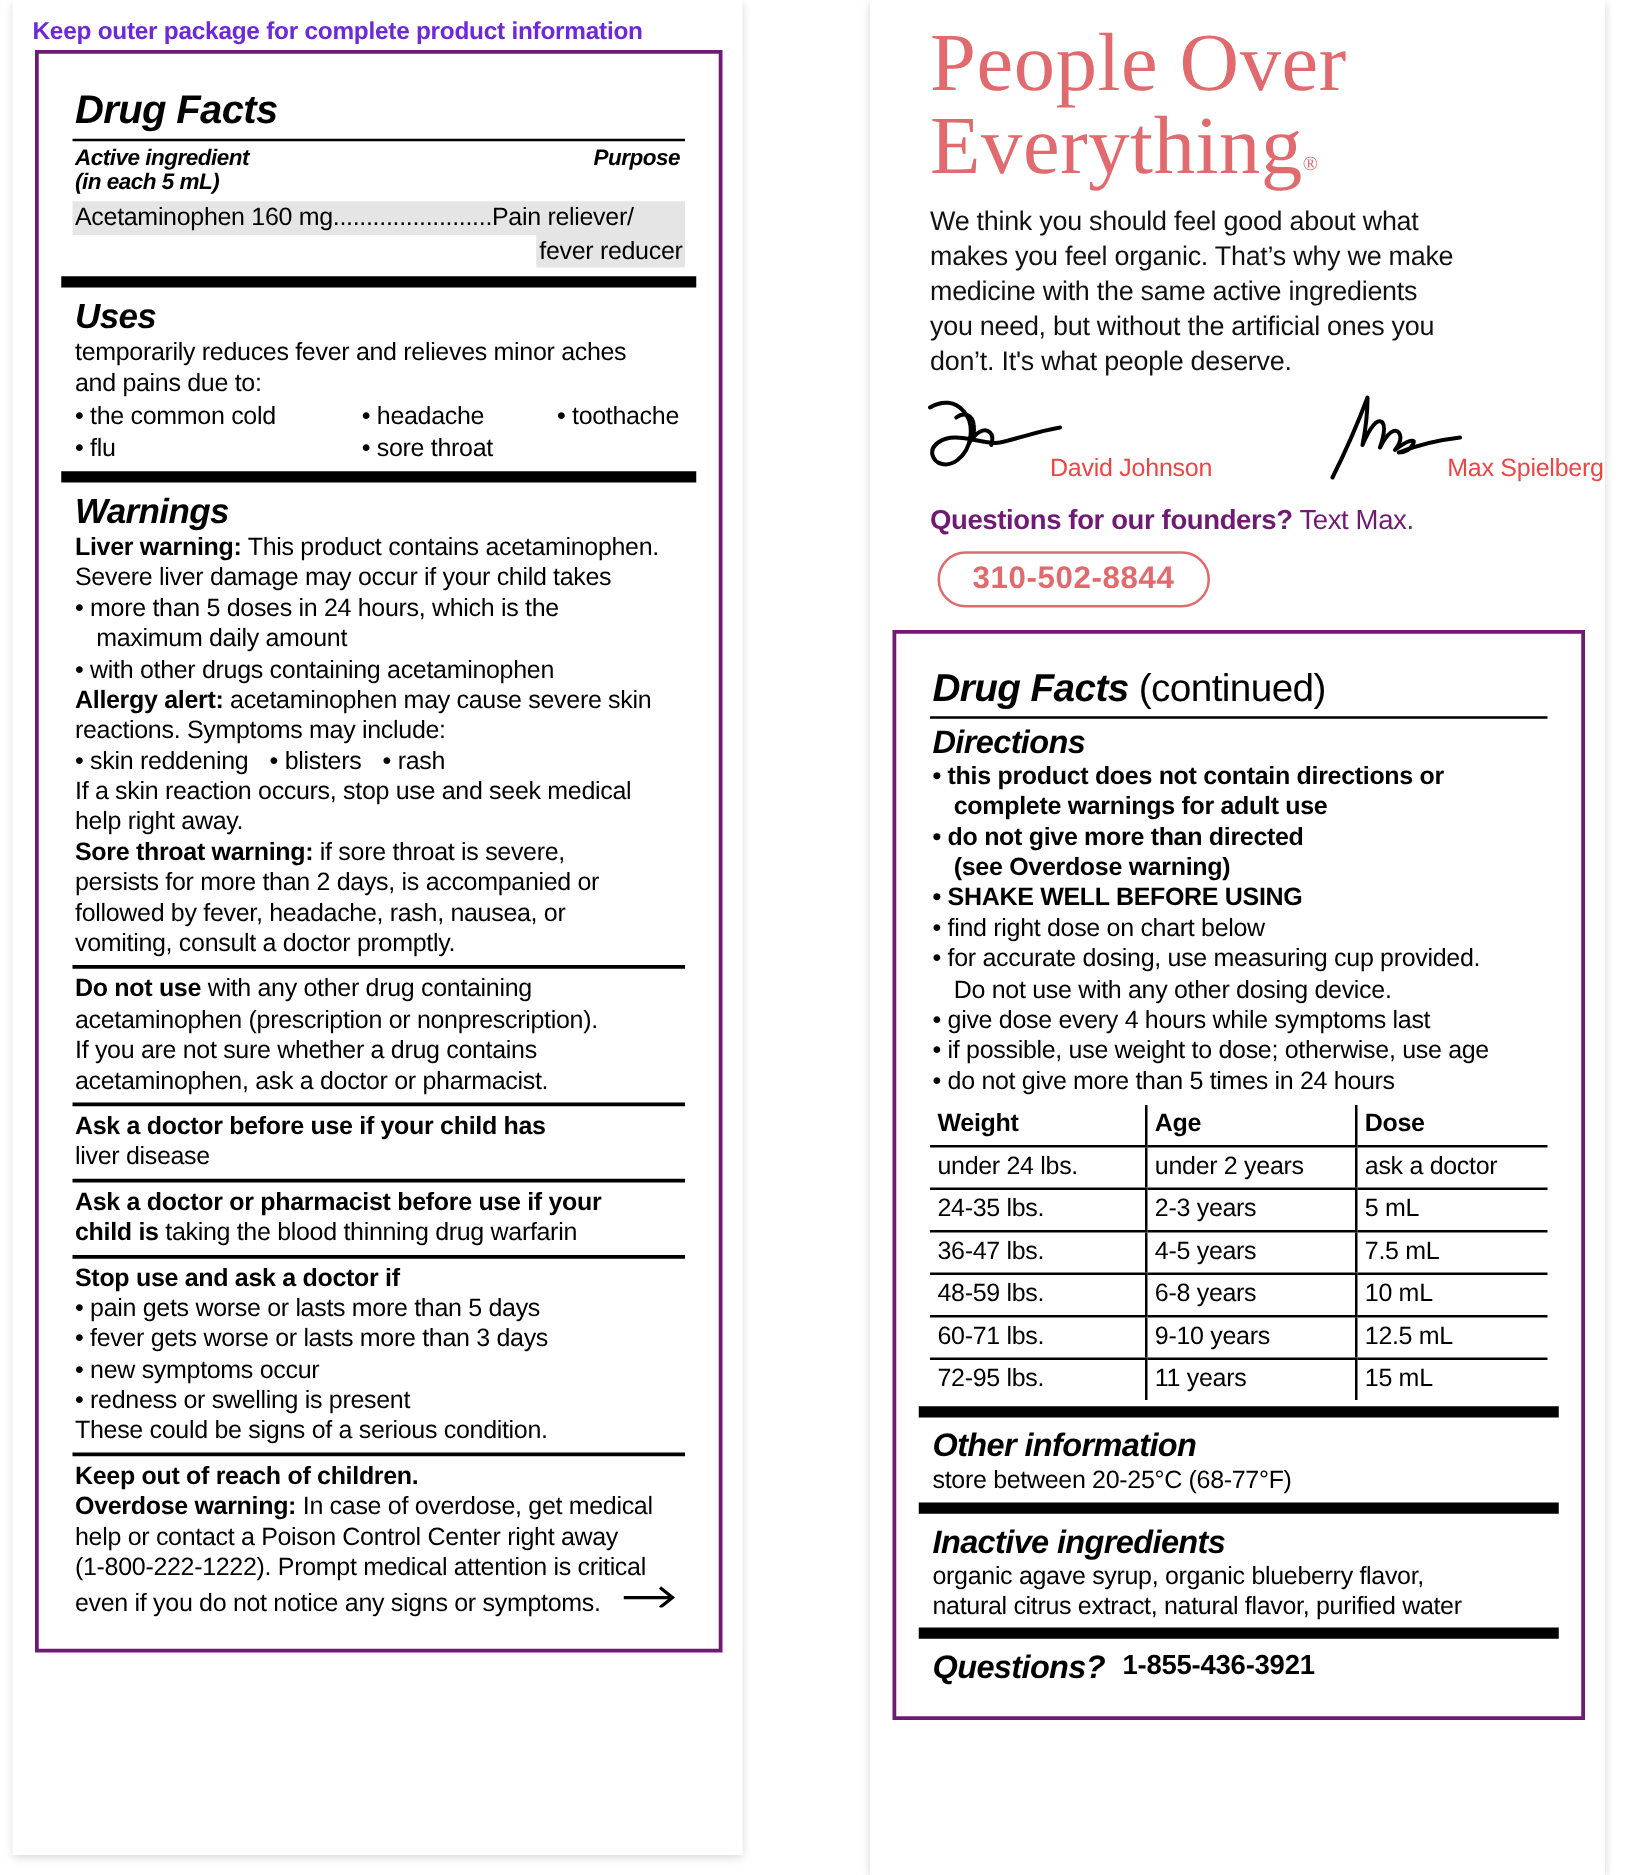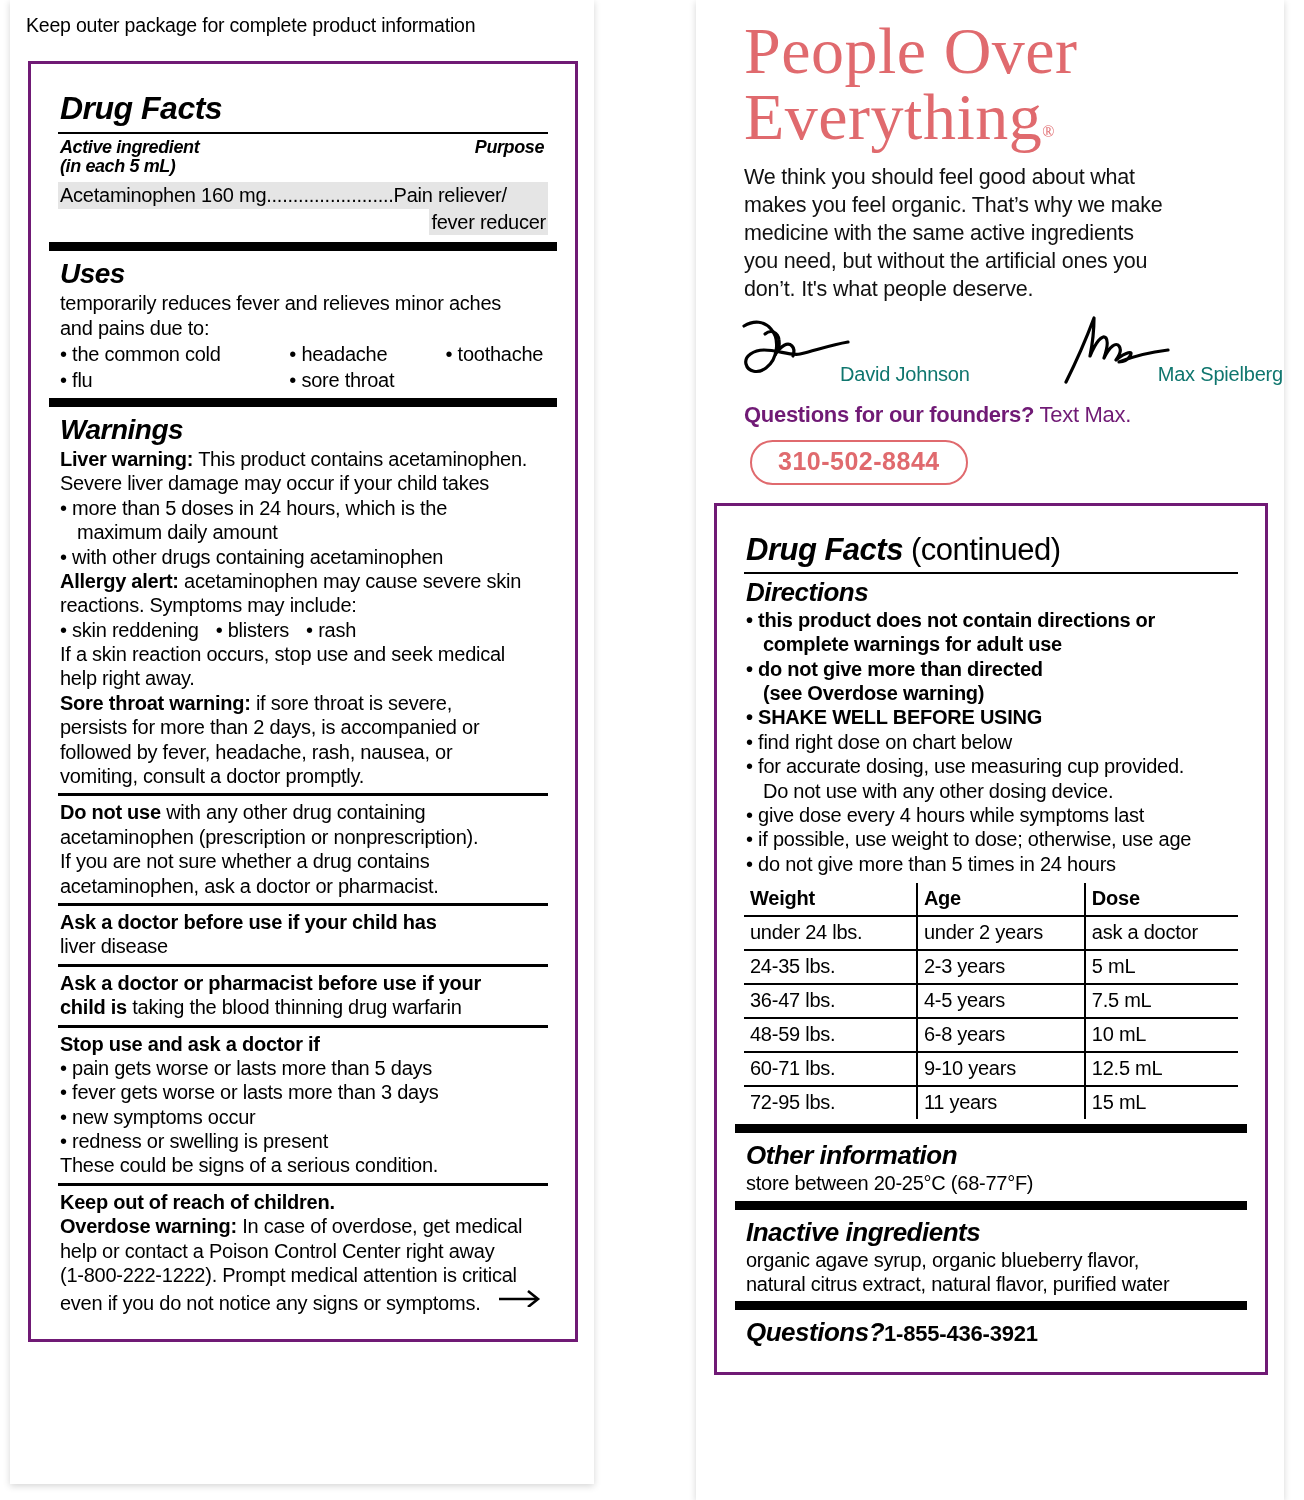--- a/index.html
+++ b/index.html
@@ -25,25 +25,25 @@
   .panel {
     position: absolute;
     background: #ffffff;
     box-shadow: 0 2px 7px rgba(0,0,0,0.17);
   }
   #left-panel  { left: 10px;  top: 0px;  width: 584px;  height: 1484px; }
   #right-panel { left: 696px; top: 0px;  width: 588px;  height: 1500px; }
 
   
   .hdr-note {
-    font-weight: normal;
+    font-weight: bold;
     font-size: 19.5px;
-    color: #000000;
+    color: #6d28d9;
     letter-spacing: -0.2px;
-    padding: 14px 0 24px 16px;
+    padding: 14px 0 3px 16px;
     white-space: nowrap;
   }
 
   
   .df-box {
     border: 3px solid #701a75;
     margin: 0 16px 0 18px;
     background: #fff;
     padding: 18px;
   }
@@ -149,21 +149,21 @@
   .sig-row {
     display: flex;
     padding: 8px 0 0 42px;
     align-items: flex-end;
   }
   .sig-block { display: flex; align-items: flex-end; }
   .sig-block:nth-child(2) { margin-left: 86px; }
   .sig-name {
     font-size: 20px;
     letter-spacing: -0.2px;
-    color: #0f766e;
+    color: #ef4444;
     margin-left: -16px;
     padding-bottom: 2px;
     white-space: nowrap;
     margin-top: 24px;
   }
 
   .founders {
     font-size: 22px;
     letter-spacing: -0.3px;
     padding: 14px 0 0 48px;
@@ -199,21 +199,22 @@
     line-height: 1.15;
   }
   table.dose th { font-weight: bold; }
   table.dose th:nth-child(1), table.dose td:nth-child(1) { width: 35%; }
   table.dose th:nth-child(2), table.dose td:nth-child(2) { width: 34%; border-left: 2.5px solid #000; }
   table.dose th:nth-child(3), table.dose td:nth-child(3) { width: 31%; border-left: 2.5px solid #000; }
   table.dose tr:last-child td { border-bottom: none; }
 
   .q-row {
     display: flex;
-    align-items: flex-end;
+    align-items: flex-start;
+    gap: 14px;
     padding: 2px 0 2px 2px;
   }
   .q-num { font-size: 22px; font-weight: bold; letter-spacing: -0.2px; }
 </style>
 </head>
 <body>
 
 <div class="page">
 
   <div class="panel" id="left-panel">

